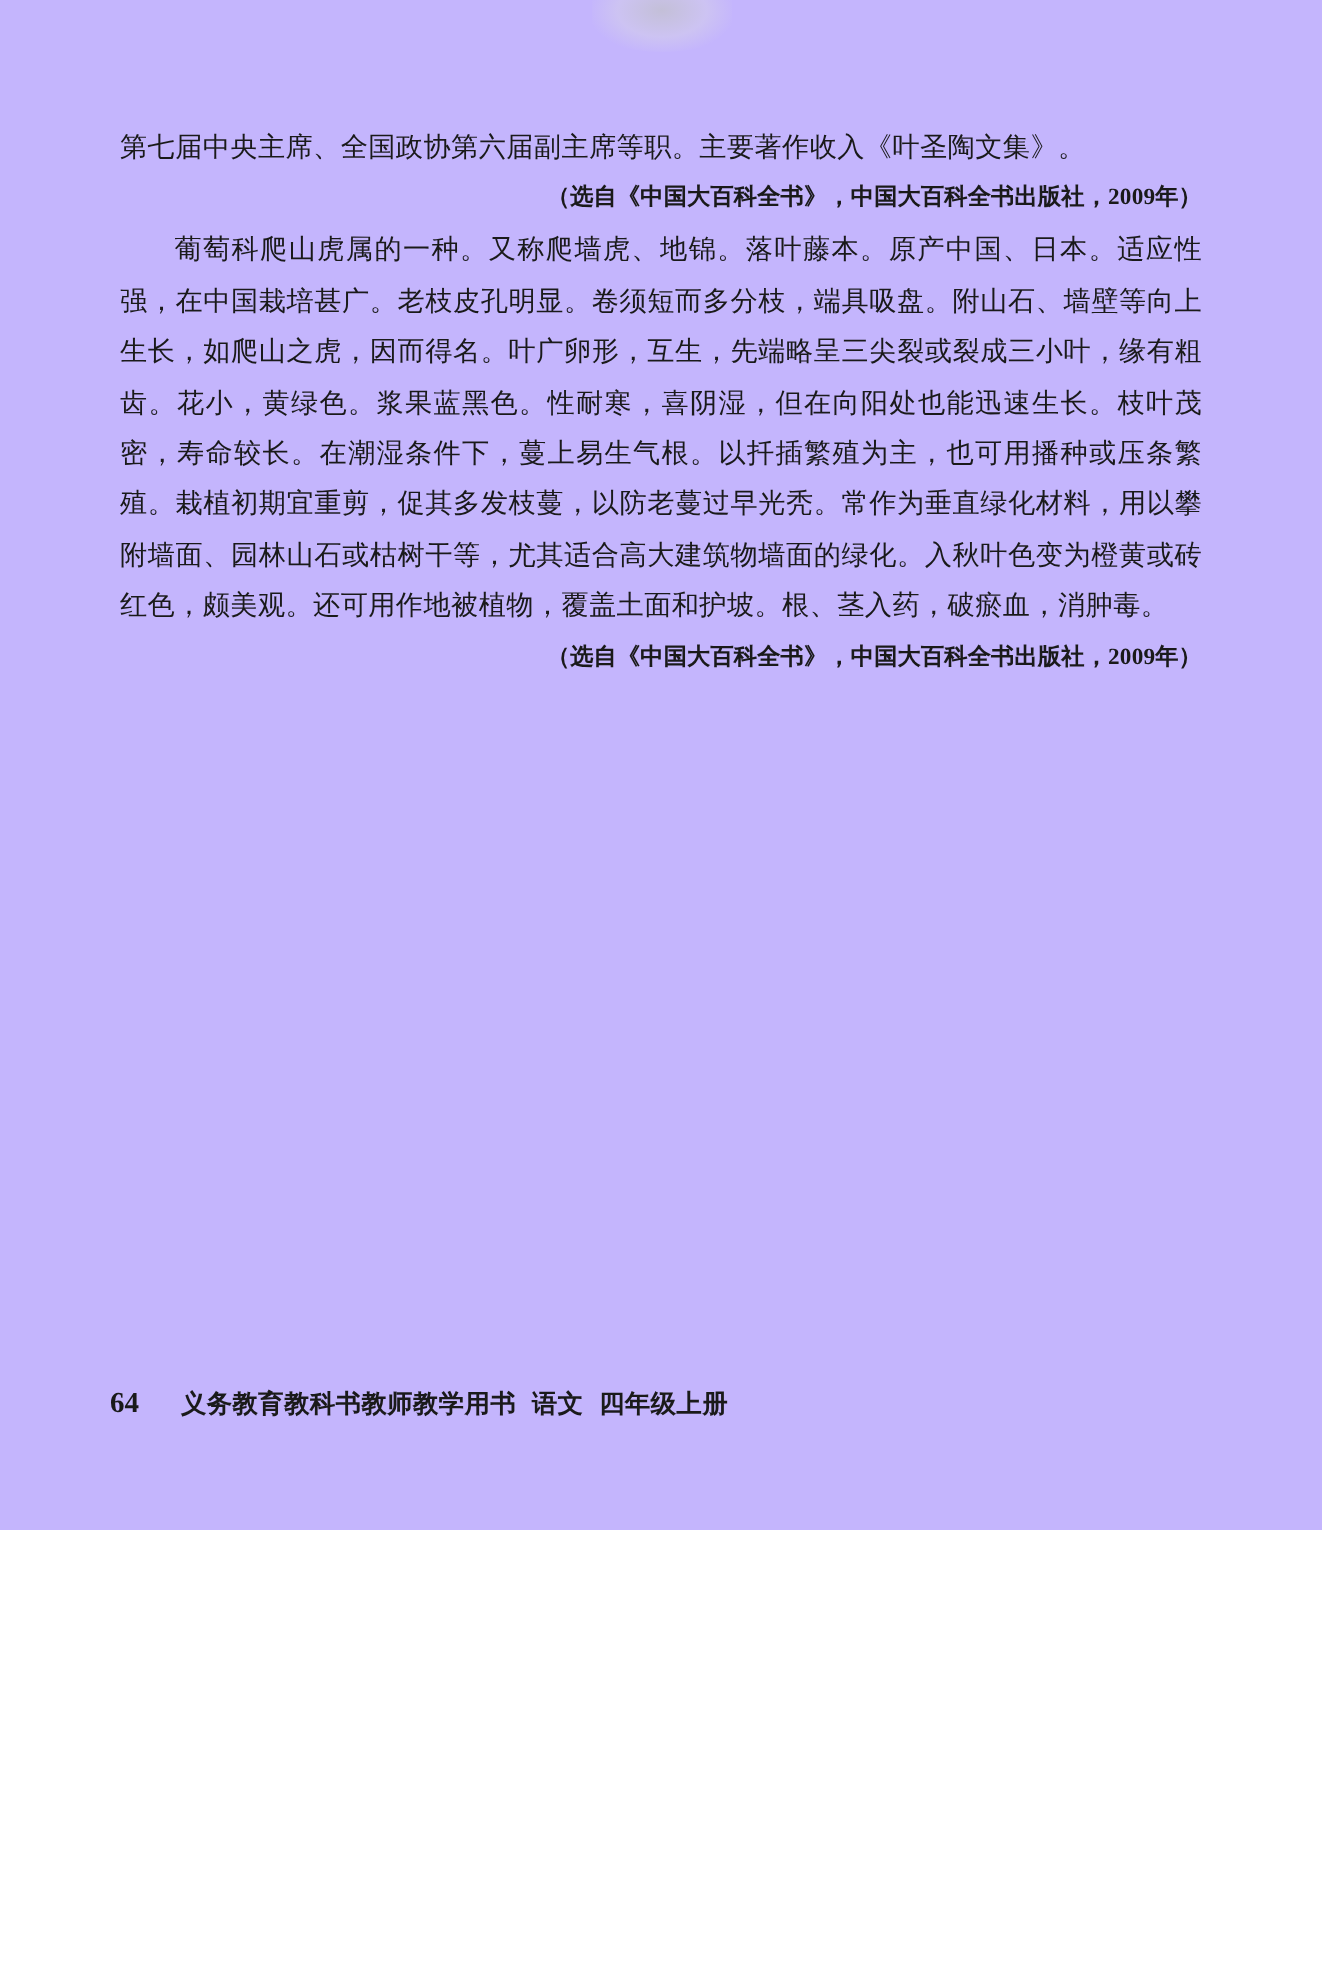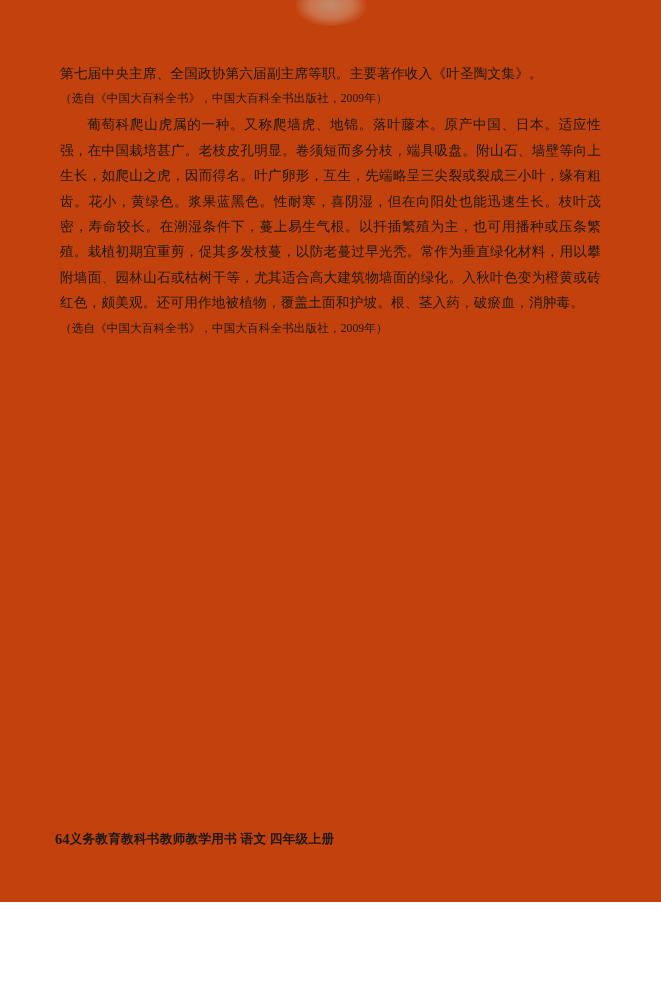--- a/index.html
+++ b/index.html
@@ -14,22 +14,22 @@
     color: #1a1a1a;
     position: relative;
     overflow: hidden;
   }
 
   .page {
     position: absolute;
     left: 0;
     top: 0;
     width: 661px;
-    height: 902px;
-    background: #c2410c;
+    height: 765px;
+    background: #c4b5fd;
   }
 
   
   .scan-artifact {
     position: absolute;
     left: 296px;
     top: 0px;
     width: 70px;
     height: 26px;
     background: radial-gradient(ellipse at 50% 20%, rgba(195,200,185,0.55) 0%, rgba(225,228,218,0.30) 45%, rgba(255,255,255,0) 75%);
@@ -50,25 +50,26 @@
     text-align: justify;
     text-justify: inter-ideograph;
     letter-spacing: 0.2px;
   }
 
   .para-indent {
     text-indent: 2em;
   }
 
   .source-line {
-    text-align: left;
+    text-align: right;
     font-size: 11.6px;
     line-height: 24px;
     margin-top: 1px;
     letter-spacing: 0.1px;
+    font-weight: bold;
   }
 
   .section-head {
     text-indent: 2em;
     font-size: 13.6px;
     line-height: 26px;
     margin-top: 4px;
   }
 
   .star {
@@ -81,32 +82,32 @@
     margin-top: 1px;
   }
 
   
   .footer {
     position: absolute;
     left: 55px;
     bottom: 54px;
     display: flex;
     align-items: center;
-    gap: 0;
+    gap: 21px;
   }
   .folio {
     font-size: 14.5px;
     font-weight: bold;
     font-family: "Liberation Serif", "DejaVu Serif", serif;
     color: #1a1a1a;
   }
   .footer-title {
     font-size: 12.6px;
     font-weight: bold;
-    font-family: Liberation Serif, serif;
+    font-family: Liberation Mono, monospace;
     color: #1a1a1a;
     letter-spacing: 0.3px;
   }
 </style>
 </head>
 <body>
 
 <div class="page">
 
   <div class="scan-artifact"></div>

